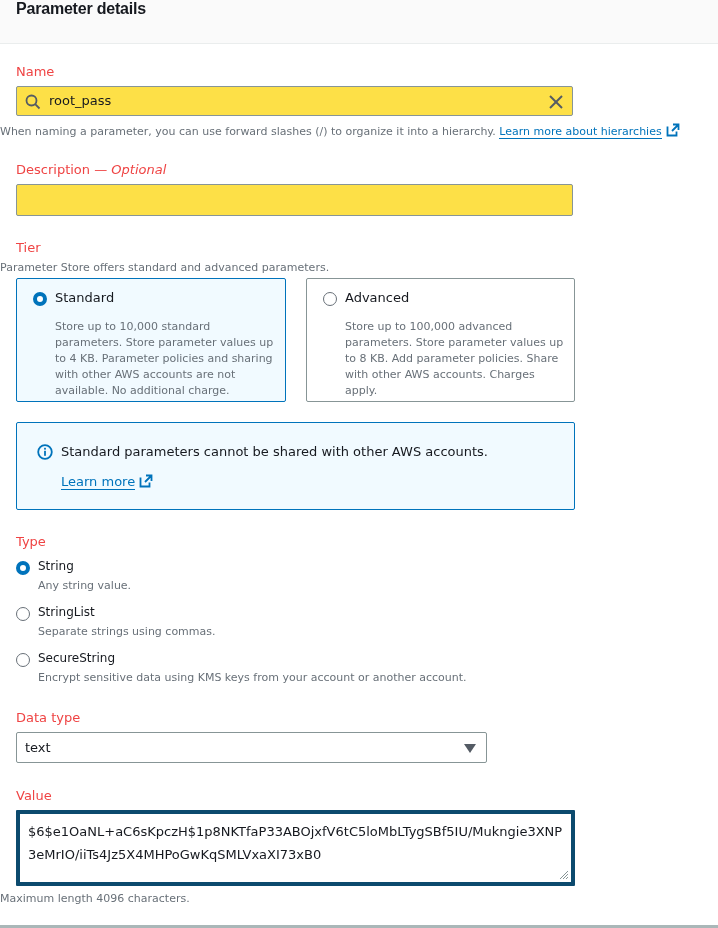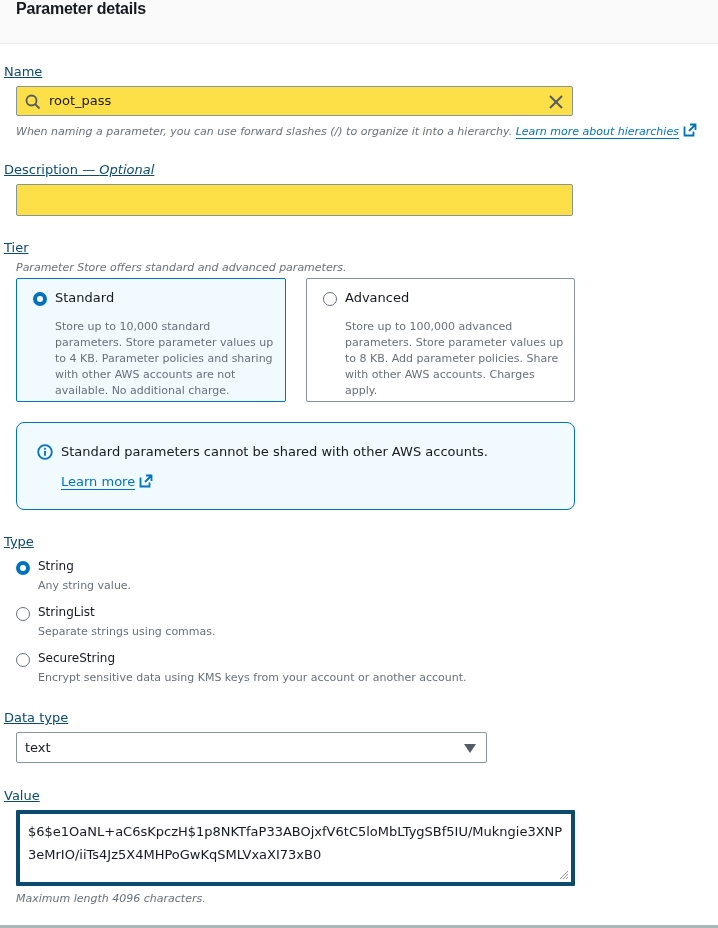--- a/index.html
+++ b/index.html
@@ -12,23 +12,23 @@
     }
     .header {
       position: absolute; left: 0; top: 0; width: 718px; height: 43px;
       background: #fafafa; border-bottom: 1px solid #eaeded;
     }
     .header h2 {
       margin: 0; position: absolute; left: 16px; top: 0px;
       font-family: "Liberation Sans", sans-serif;
       font-size: 16px; font-weight: bold; color: #16191f; letter-spacing: -0.2px;
     }
-    .label { position: absolute; left: 4px; font-size: 13px; color: #0c4a6e; text-decoration: underline; }
+    .label { position: absolute; left: 16px; font-size: 13px; color: #ef4444; }
     .label i { font-style: italic; }
-    .hint { position: absolute; left: 16px; font-size: 11px; color: #687078; font-style: italic; }
+    .hint { position: absolute; left: 0; font-size: 11px; color: #687078; }
     .input {
       position: absolute; left: 16px; width: 557px; height: 30px;
       border: 1px solid #879596; border-radius: 2px; background: #fde047; box-sizing: border-box;
     }
     .name-input { top: 86px; }
     .name-input .search-ico { position: absolute; left: 8px; top: 7px; width: 16px; height: 16px; }
     .name-input .val { position: absolute; left: 32px; top: 6px; font-size: 13px; color: #16191f; }
     .name-input .clear { position: absolute; right: 8px; top: 7px; width: 16px; height: 16px; cursor: pointer; }
     .desc-input { top: 184px; height: 32px; }
     .link { color: #0073bb; text-decoration: none; border-bottom: 1px solid #0073bb; cursor: pointer; }
@@ -44,21 +44,21 @@
     .tier-card .desc { position: absolute; left: 38px; top: 40px; width: 225px; font-size: 11px; line-height: 16px; color: #687078; }
 
     .radio-dot {
       width: 14px; height: 14px; border-radius: 50%; box-sizing: border-box;
       border: 1.5px solid #687078; background: #fff;
     }
     .radio-dot.on { border: 4px solid #0073bb; background: #fff; }
 
     .info-box {
       position: absolute; left: 16px; top: 422px; width: 559px; height: 88px; box-sizing: border-box;
-      background: #f1faff; border: 1px solid #0073bb; border-radius: 8px;
+      background: #f1faff; border: 1px solid #0073bb; border-radius: 2px;
     }
     .info-box .info-ico { position: absolute; left: 20px; top: 21px; width: 16px; height: 16px; }
     .info-box .msg { position: absolute; left: 44px; top: 21px; font-size: 13px; color: #16191f; }
     .info-box .lm { position: absolute; left: 44px; top: 51px; font-size: 13px; }
 
     .type-opt { position: absolute; left: 16px; }
     .type-opt .radio-dot { position: absolute; left: 0; top: 2px; }
     .type-opt .t { position: absolute; left: 22px; top: 0; font-size: 12px; color: #16191f; white-space: nowrap; }
     .type-opt .d { position: absolute; left: 22px; top: 20px; font-size: 11px; color: #687078; white-space: nowrap; }
 

